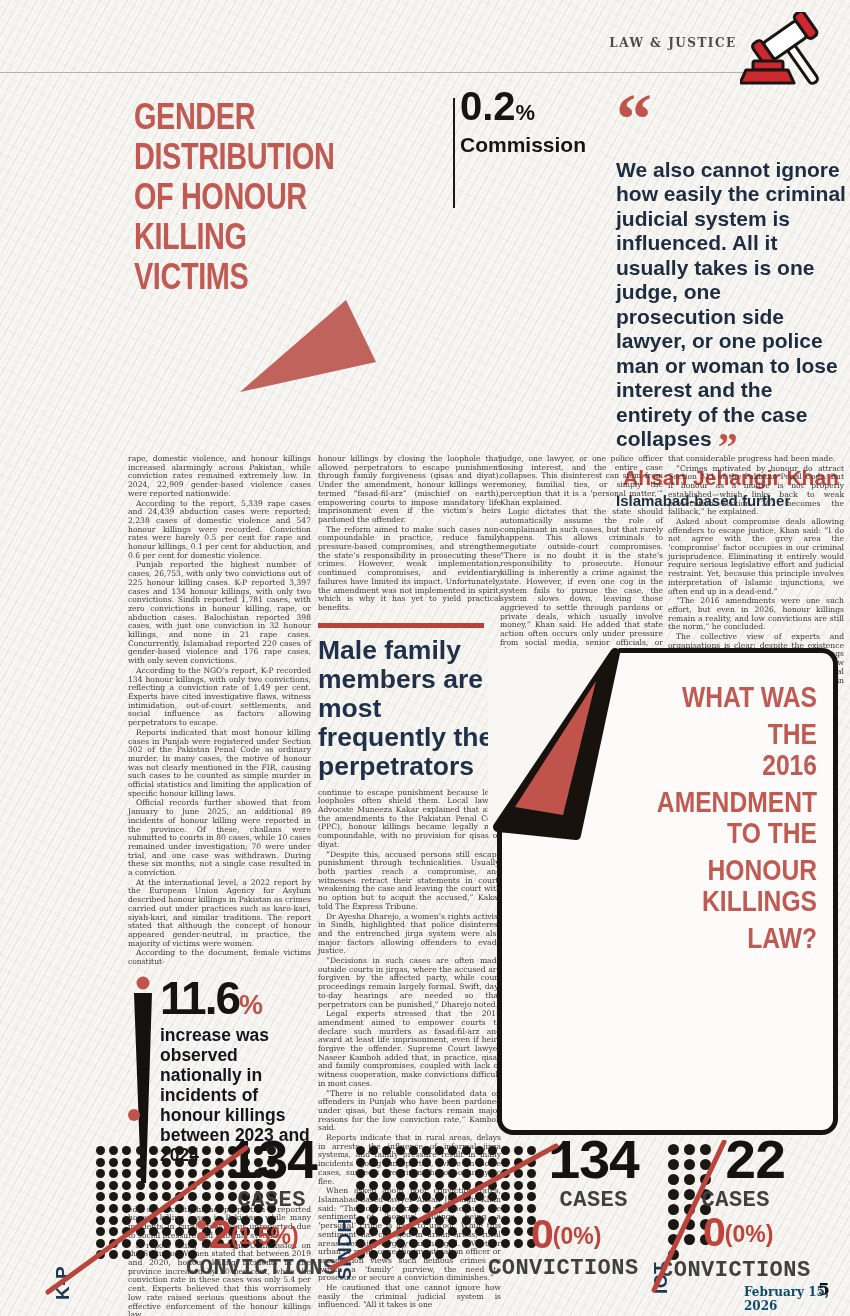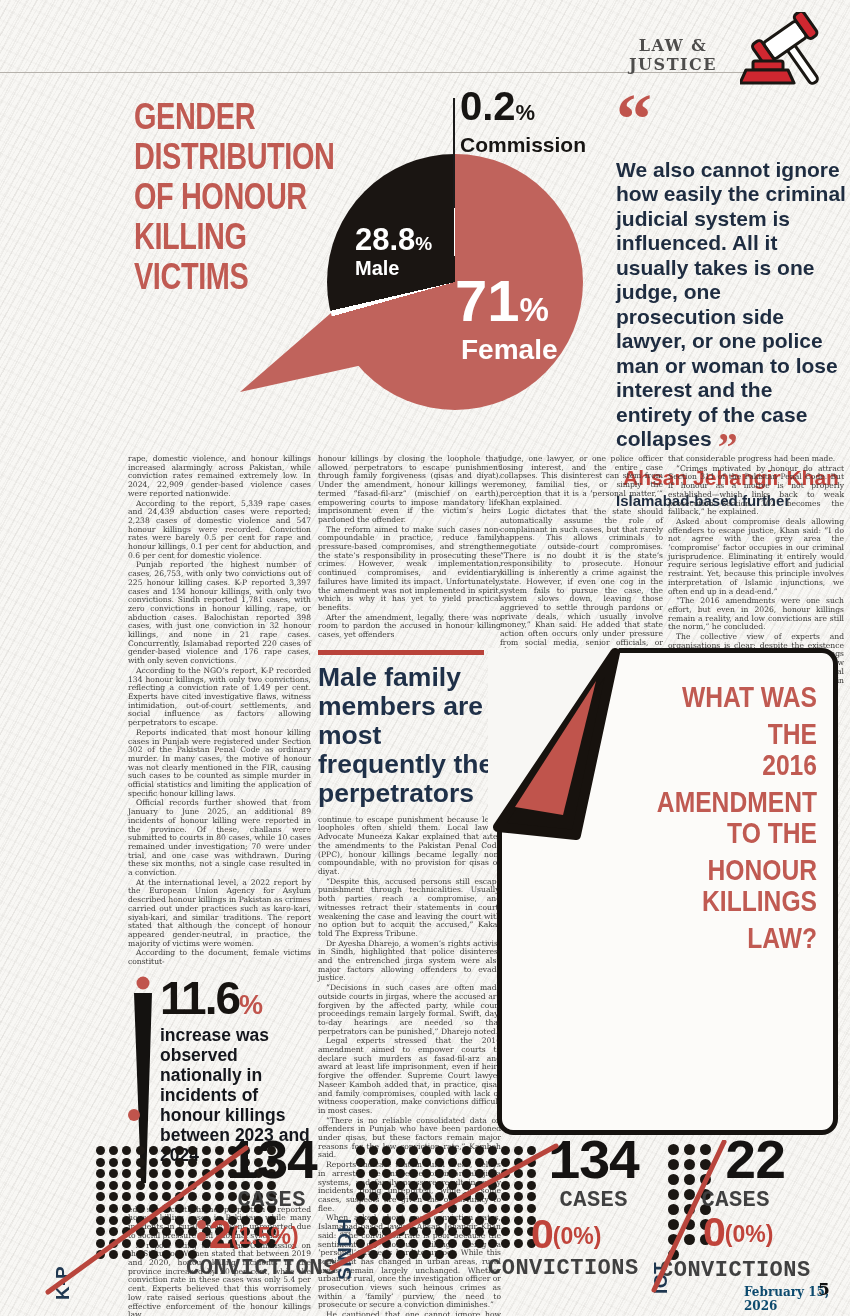--- a/index.html
+++ b/index.html
@@ -8,21 +8,21 @@
   #page::before{content:"";position:absolute;inset:0;z-index:0;pointer-events:none;
     background:
      repeating-linear-gradient(118deg, rgba(138,132,124,.09) 0 1.5px, transparent 1.5px 8px),
      repeating-linear-gradient(121deg, rgba(120,114,108,.05) 0 1px, transparent 1px 4.5px),
      repeating-linear-gradient(26deg, rgba(150,144,138,.04) 0 2px, transparent 2px 12px);}
   .abs{position:absolute;}
   .z{z-index:1;}
   
   #rule{top:72px;left:0;width:745px;height:1px;background:#b5b1ab;}
   #section-title{top:36px;left:598px;width:150px;text-align:center;font-family:"DejaVu Serif",serif;
-    font-weight:bold;font-size:16px;letter-spacing:1.5px;color:#4e4d4c;}
+    font-weight:bold;font-size:12px;letter-spacing:1.5px;color:#4e4d4c;}
   
   .marker{color:#c05a52;font-weight:bold;}
   #main-title{top:94px;left:134px;width:230px;}
   #main-title p{margin:0;font-size:34px;line-height:40px;transform:scaleX(.85) scaleY(1.08);transform-origin:left top;letter-spacing:-.5px;}
   
   #pie-wrap{top:154px;left:327px;width:256px;height:256px;}
   #pie{position:absolute;inset:0;border-radius:50%;}
   .pie-label{position:absolute;color:#fff;font-weight:bold;line-height:1;}
   #lbl-male{top:70px;left:28px;}
   #lbl-male .big{font-size:31px;}
@@ -110,31 +110,20 @@
       <p class="ni">GENDER</p>
       <p>DISTRIBUTION</p>
       <p>OF HONOUR</p>
       <p>KILLING</p>
       <p>VICTIMS</p>
     </div>
 
   <svg class="abs z" style="top:292px;left:228px;" width="160" height="110" viewBox="0 0 160 110">
     <polygon points="12,100 118,8 148,70" fill="#c0635c"></polygon>
   </svg>
-  <div class="abs z" id="pie-wrap">
-    <div id="pie" style="background: conic-gradient(rgb(192, 99, 92) 0deg, rgb(192, 99, 92) 254.4deg, rgb(255, 255, 255) 254.4deg, rgb(255, 255, 255) 257deg, rgb(26, 21, 18) 257deg, rgb(26, 21, 18) 358.88deg, rgb(255, 255, 255) 358.88deg, rgb(255, 255, 255) 360deg);"></div>
-    <div class="pie-label" id="lbl-male">
-      <div><span class="big">28.8</span><span class="pct">%</span></div>
-      <div class="sub">Male</div>
-    </div>
-    <div class="pie-label" id="lbl-female">
-      <div><span class="big">71</span><span class="pct">%</span></div>
-      <div class="sub">Female</div>
-    </div>
-  </div>
   <div class="abs z" id="callout-line"></div>
   <div class="abs z" id="lbl-trans">
     <div><span class="big">0.2</span><span class="pct">%</span></div>
     <div class="sub">Commission</div>
   </div>
 
   <div class="abs z" id="quote">
     <span class="qmark">“</span>
     <div id="quote-text"><span>We also cannot ignore how easily the criminal judicial system is influenced. All it usually takes is one judge, one prosecution side lawyer, or one police man or woman to lose interest and the entirety of the case collapses</span><span class="qmark close">”</span></div>
     <div id="quote-author">Ahsan Jehangir Khan</div>
@@ -166,21 +155,20 @@
     <div>
         <p class="ni">ed a significantly higher proportion of reported honour killing cases in Pakistan, while many incidents in rural areas went unreported due to social pressure and informal systems.</p>
         <p>A report citing the Punjab Commission on the Status of Women stated that between 2019 and 2020, honour killing incidents in the province increased by 20 per cent, while the conviction rate in these cases was only 5.4 per cent. Experts believed that this worrisomely low rate raised serious questions about the effective enforcement of the honour killings law.</p>
       </div>
   </div>
 
   <div class="abs z col" id="col2">
     <div>
         <p class="ni">honour killings by closing the loophole that allowed perpetrators to escape punishment through family forgiveness (qisas and diyat). Under the amendment, honour killings were termed “fasad-fil-arz” (mischief on earth), empowering courts to impose mandatory life imprisonment even if the victim’s heirs pardoned the offender.</p>
         <p>The reform aimed to make such cases non-compoundable in practice, reduce family pressure-based compromises, and strengthen the state’s responsibility in prosecuting these crimes. However, weak implementation, continued compromises, and evidentiary failures have limited its impact. Unfortunately, the amendment was not implemented in spirit, which is why it has yet to yield practical benefits.</p>
-        <p>After the amendment, legally, there was no room to pardon the accused in honour killing cases, yet offenders</p>
       </div>
     <div id="pullquote">
       <div id="pq-bar"></div>
       <div id="pq-text">Male family members are most frequently the perpetrators</div>
     </div>
     <div>
         <p class="ni">continue to escape punishment because legal loopholes often shield them. Local lawyer Advocate Muneeza Kakar explained that after the amendments to the Pakistan Penal Code (PPC), honour killings became legally non-compoundable, with no provision for qisas or diyat.</p>
         <p>“Despite this, accused persons still escape punishment through technicalities. Usually, both parties reach a compromise, and witnesses retract their statements in court, weakening the case and leaving the court with no option but to acquit the accused,” Kakar told The Express Tribune.</p>
         <p>Dr Ayesha Dharejo, a women’s rights activist in Sindh, highlighted that police disinterest and the entrenched jirga system were also major factors allowing offenders to evade justice.</p>
         <p>“Decisions in such cases are often made outside courts in jirgas, where the accused are forgiven by the affected party, while court proceedings remain largely formal. Swift, day-to-day hearings are needed so that perpetrators can be punished,” Dharejo noted.</p>

